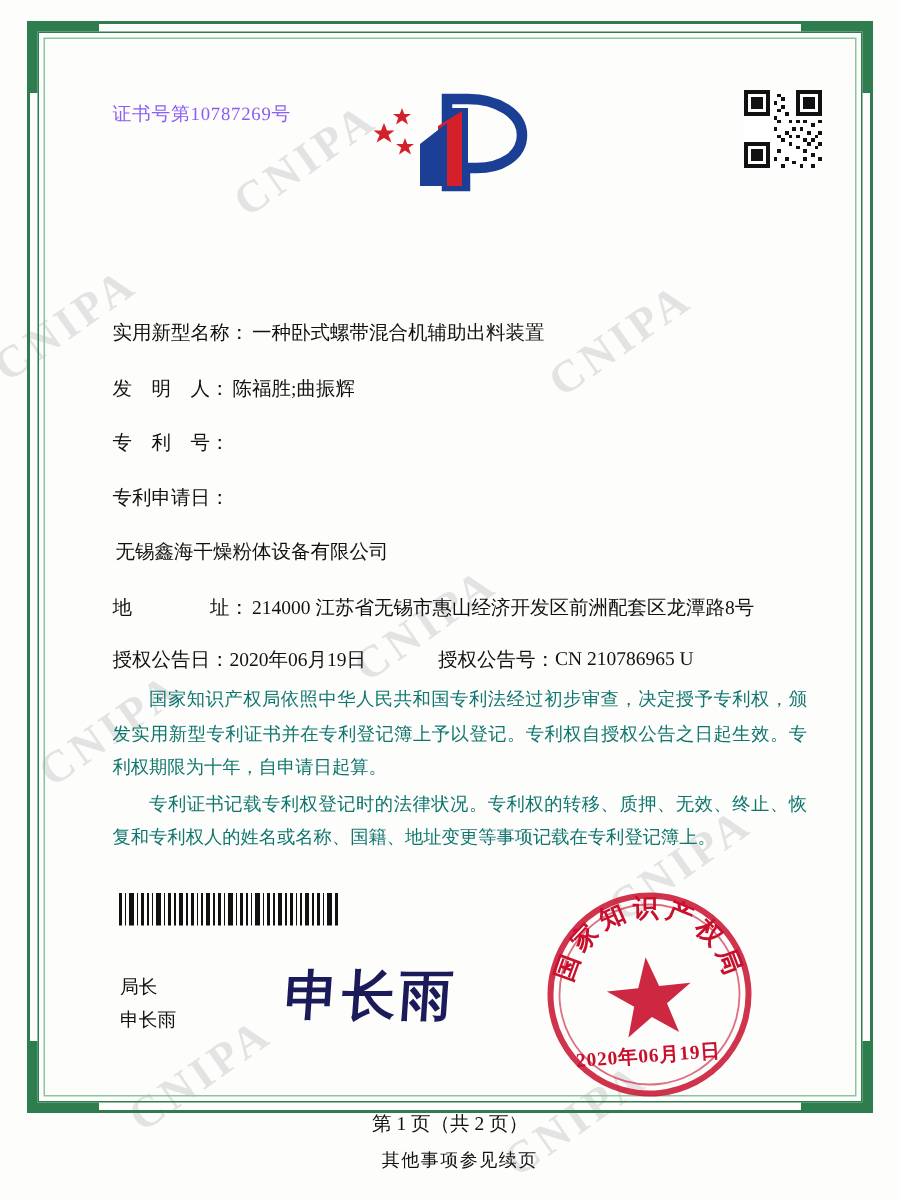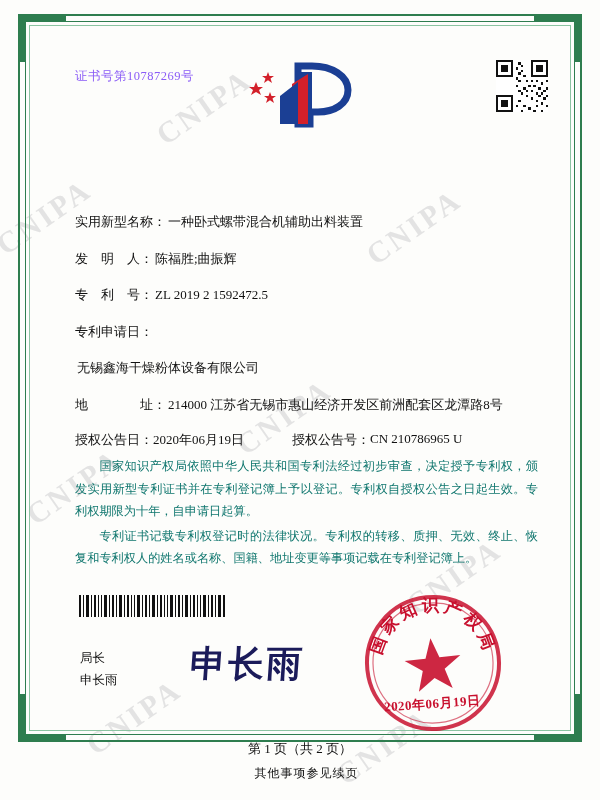--- a/index.html
+++ b/index.html
@@ -355,21 +355,20 @@
       <div class="field">
         <span class="field-label">实用新型名称：</span>
         <span class="field-value">一种卧式螺带混合机辅助出料装置</span>
       </div>
       <div class="field">
         <span class="field-label">发　明　人：</span>
         <span class="field-value">陈福胜;曲振辉</span>
       </div>
       <div class="field">
         <span class="field-label">专　利　号：</span>
-        <span class="field-value">ZL 2019 2 1592472.5</span>
       </div>
       <div class="field">
         <span class="field-label">专利申请日：</span>
       </div>
       <div class="field">
         <span class="field-value">无锡鑫海干燥粉体设备有限公司</span>
       </div>
       <div class="field">
         <span class="field-label">地　　　　址：</span>
         <span class="field-value">214000 江苏省无锡市惠山经济开发区前洲配套区龙潭路8号</span>

